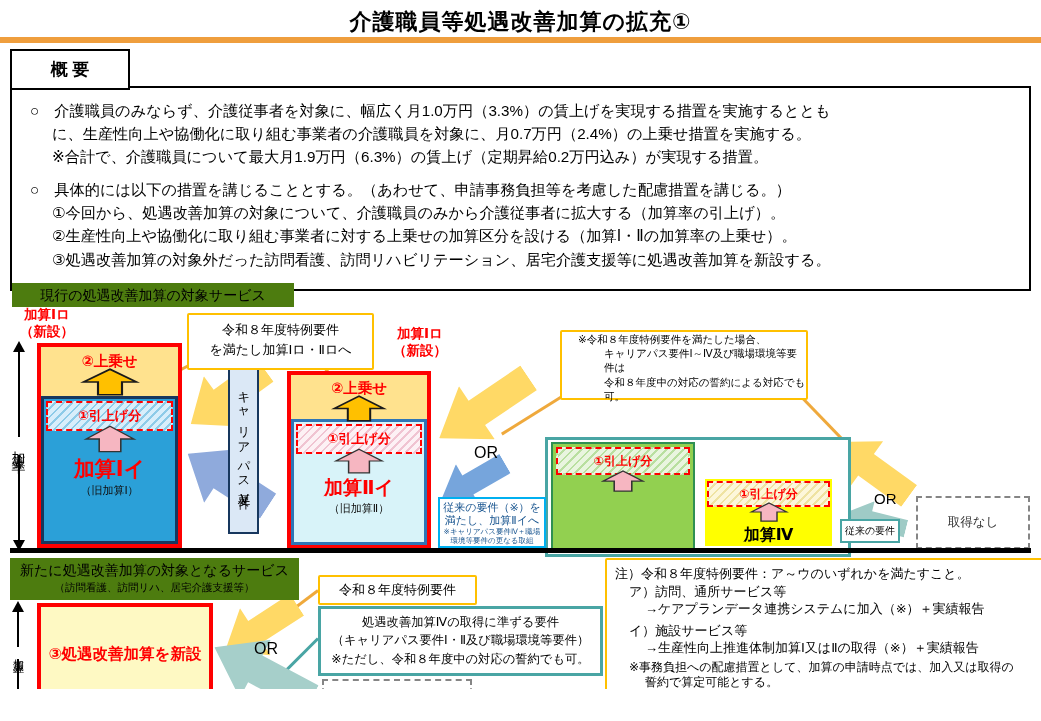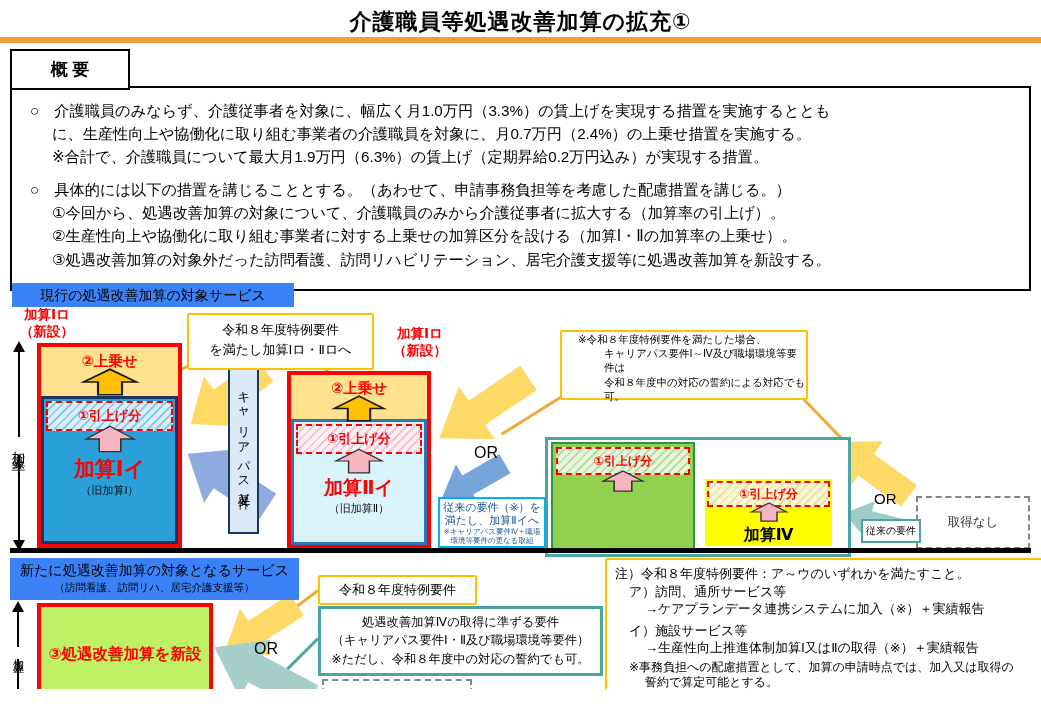--- a/index.html
+++ b/index.html
@@ -11,21 +11,21 @@
   .rule{left:0;top:37px;width:1041px;height:6px;background:#EF9E3D;}
 
   .ov-tab{left:10px;top:49px;width:116px;height:37px;border:2px solid #000;background:#fff;z-index:6;
           display:flex;align-items:center;justify-content:center;font-size:17px;font-weight:700;}
   .ov-box{left:10px;top:86px;width:1017px;height:190px;border:2px solid #000;background:#fff;padding-top:11px;z-index:1;}
   .ov-line{font-size:15.2px;line-height:1.52;white-space:nowrap;}
   .ind0{padding-left:18px;}
   .ind1{padding-left:40px;}
   .gap{height:10px;}
 
-  .sec-h{background:#3b82f6;text-align:center;z-index:2;}
+  .sec-h{background:#4d7c0f;text-align:center;z-index:2;}
   .sec-h1{left:12px;top:283px;width:282px;height:24px;font-size:14px;line-height:24px;}
   .sec-h2{left:10px;top:558px;width:289px;height:42px;}
   .sec-h2 .l1{font-size:14px;line-height:20px;padding-top:2px;}
   .sec-h2 .l2{font-size:10.5px;line-height:14px;}
 
   .red-label{color:#FF0000;font-weight:700;font-size:13.5px;line-height:1.25;text-align:center;z-index:5;}
 
   .axis{display:flex;flex-direction:column;align-items:center;z-index:4;}
   .axis .tri-up{width:0;height:0;border-left:6px solid transparent;border-right:6px solid transparent;border-bottom:11px solid #000;}
   .axis .tri-dn{width:0;height:0;border-left:6px solid transparent;border-right:6px solid transparent;border-top:11px solid #000;}
@@ -227,40 +227,40 @@
       <span>①引上げ分</span>
     </div>
     <svg class="abs up-svg" style="left:50%;top:23px;transform:translateX(-50%);" width="40" height="20" viewBox="0 0 70 44" preserveAspectRatio="none">
       <path d="M35 2 L66 22 H49 V42 H21 V22 H4 Z" fill="#F6B6C1" stroke="#333" stroke-width="2.5"></path>
     </svg>
     <div class="blk-name" style="font-size:16px;margin-top:16px;">加算Ⅳ</div>
   </div>
 
   <div class="abs or" style="left:874px;top:490px;font-size:15px;">OR</div>
 
-  <div class="abs teal-box" style="left:861px;top:519px;width:56px;height:20px;text-align:center;font-size:10px;line-height:20px;border-width:2px;">従来の要件</div>
+  <div class="abs teal-box" style="left:840px;top:519px;width:56px;height:20px;text-align:center;font-size:10px;line-height:20px;border-width:2px;">従来の要件</div>
 
   <div class="abs dash-box" style="left:916px;top:496px;width:110px;height:49px;font-size:12.5px;line-height:48px;">取得なし</div>
 
   <div class="abs base" style="left:10px;top:548px;width:1021px;height:4.5px;"></div>
 
   <div class="abs sec-h sec-h2">
     <div class="l1">新たに処遇改善加算の対象となるサービス</div>
     <div class="l2">（訪問看護、訪問リハ、居宅介護支援等）</div>
   </div>
 
   <div class="abs axis axis2">
     <div class="tri-up"></div>
     <div class="seg"></div>
     <div class="lbl">加算率</div>
     <div class="seg"></div>
     <div class="tri-dn"></div>
   </div>
 
-  <div class="abs redbox" style="left:37px;top:603px;width:168px;height:94px;background:#bef264;align-items:center;justify-content:center;">
+  <div class="abs redbox" style="left:37px;top:603px;width:168px;height:94px;background:#fef9c3;align-items:center;justify-content:center;">
     <div class="big-name" style="font-size:15.5px;">③処遇改善加算を新設</div>
   </div>
 
   <div class="abs or" style="left:254px;top:640px;">OR</div>
 
   <div class="abs gold-box c3">令和８年度特例要件</div>
 
   <div class="abs teal-box c4">
     <div>処遇改善加算Ⅳの取得に準ずる要件</div>
     <div>（キャリアパス要件Ⅰ・Ⅱ及び職場環境等要件）</div>

